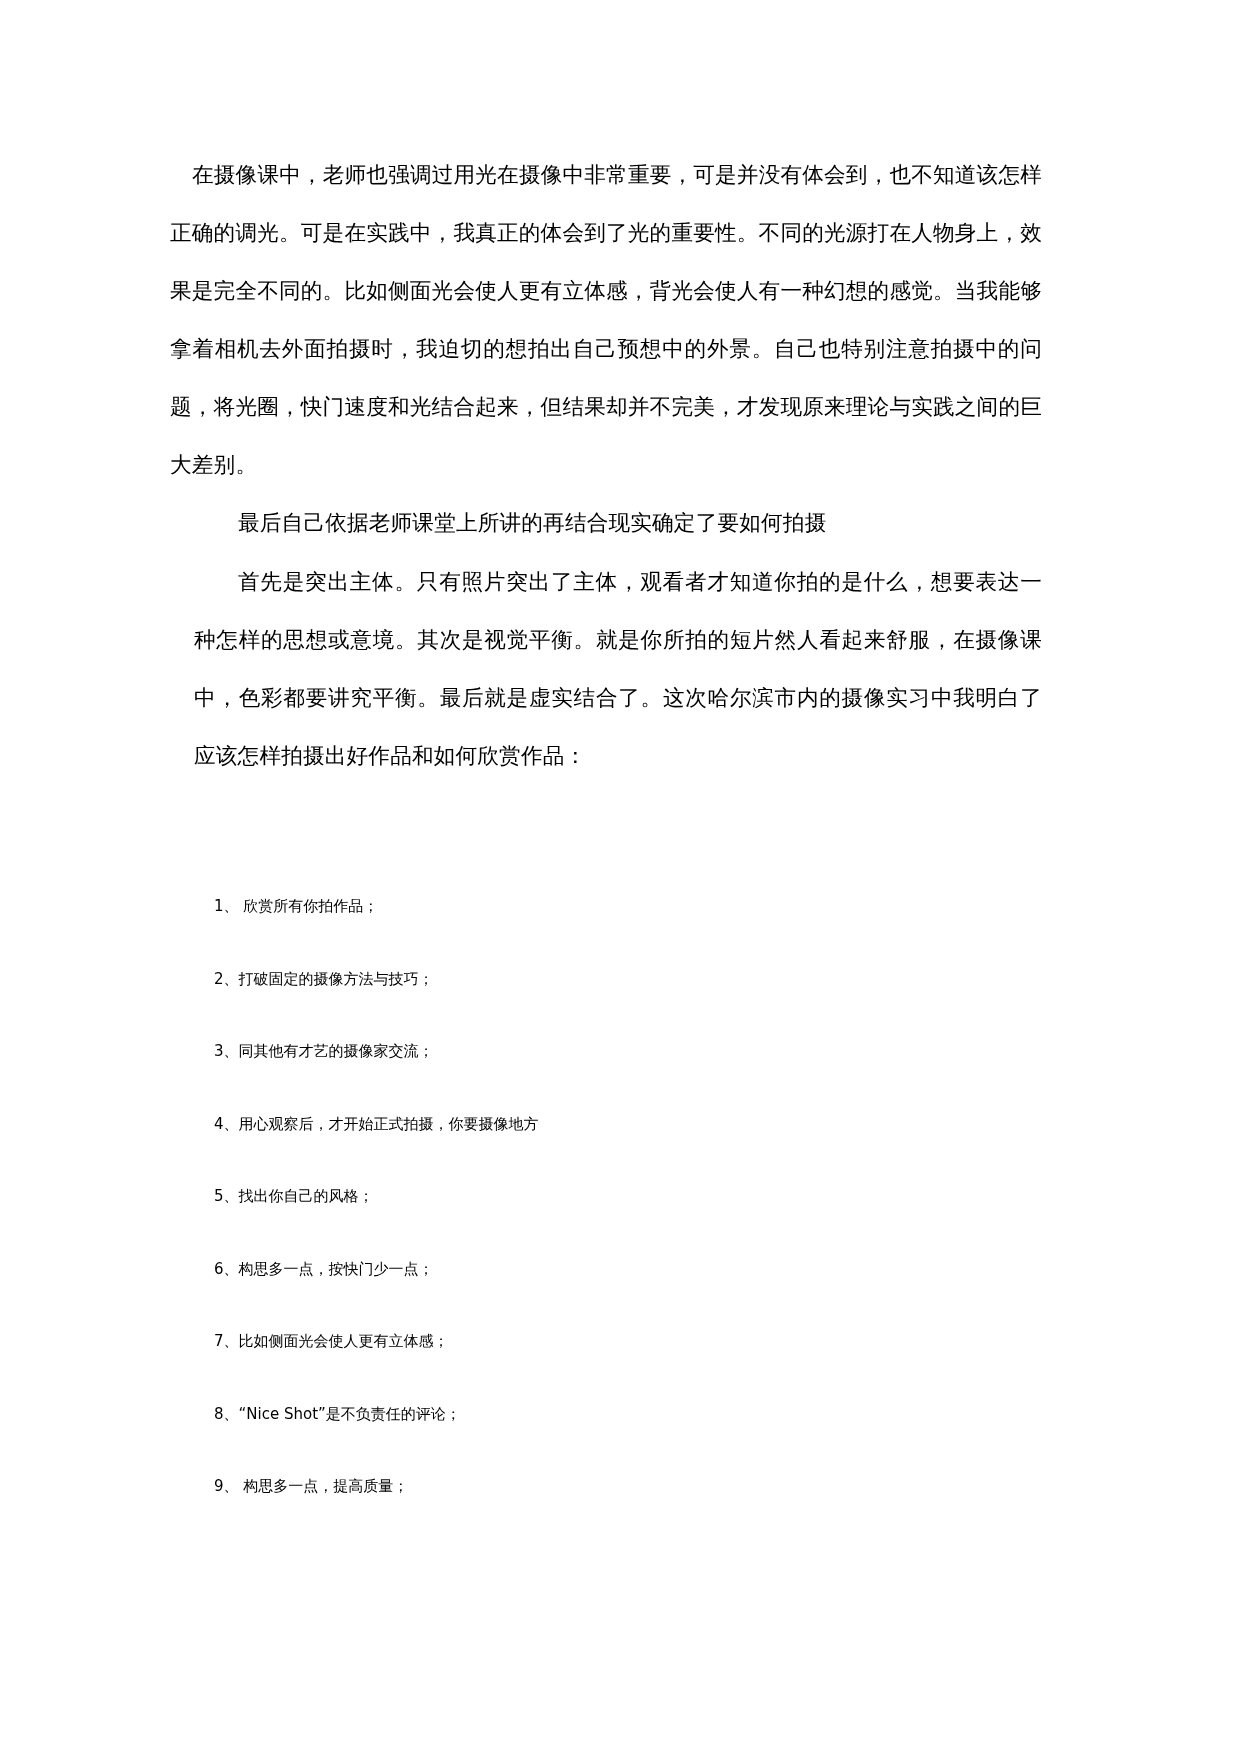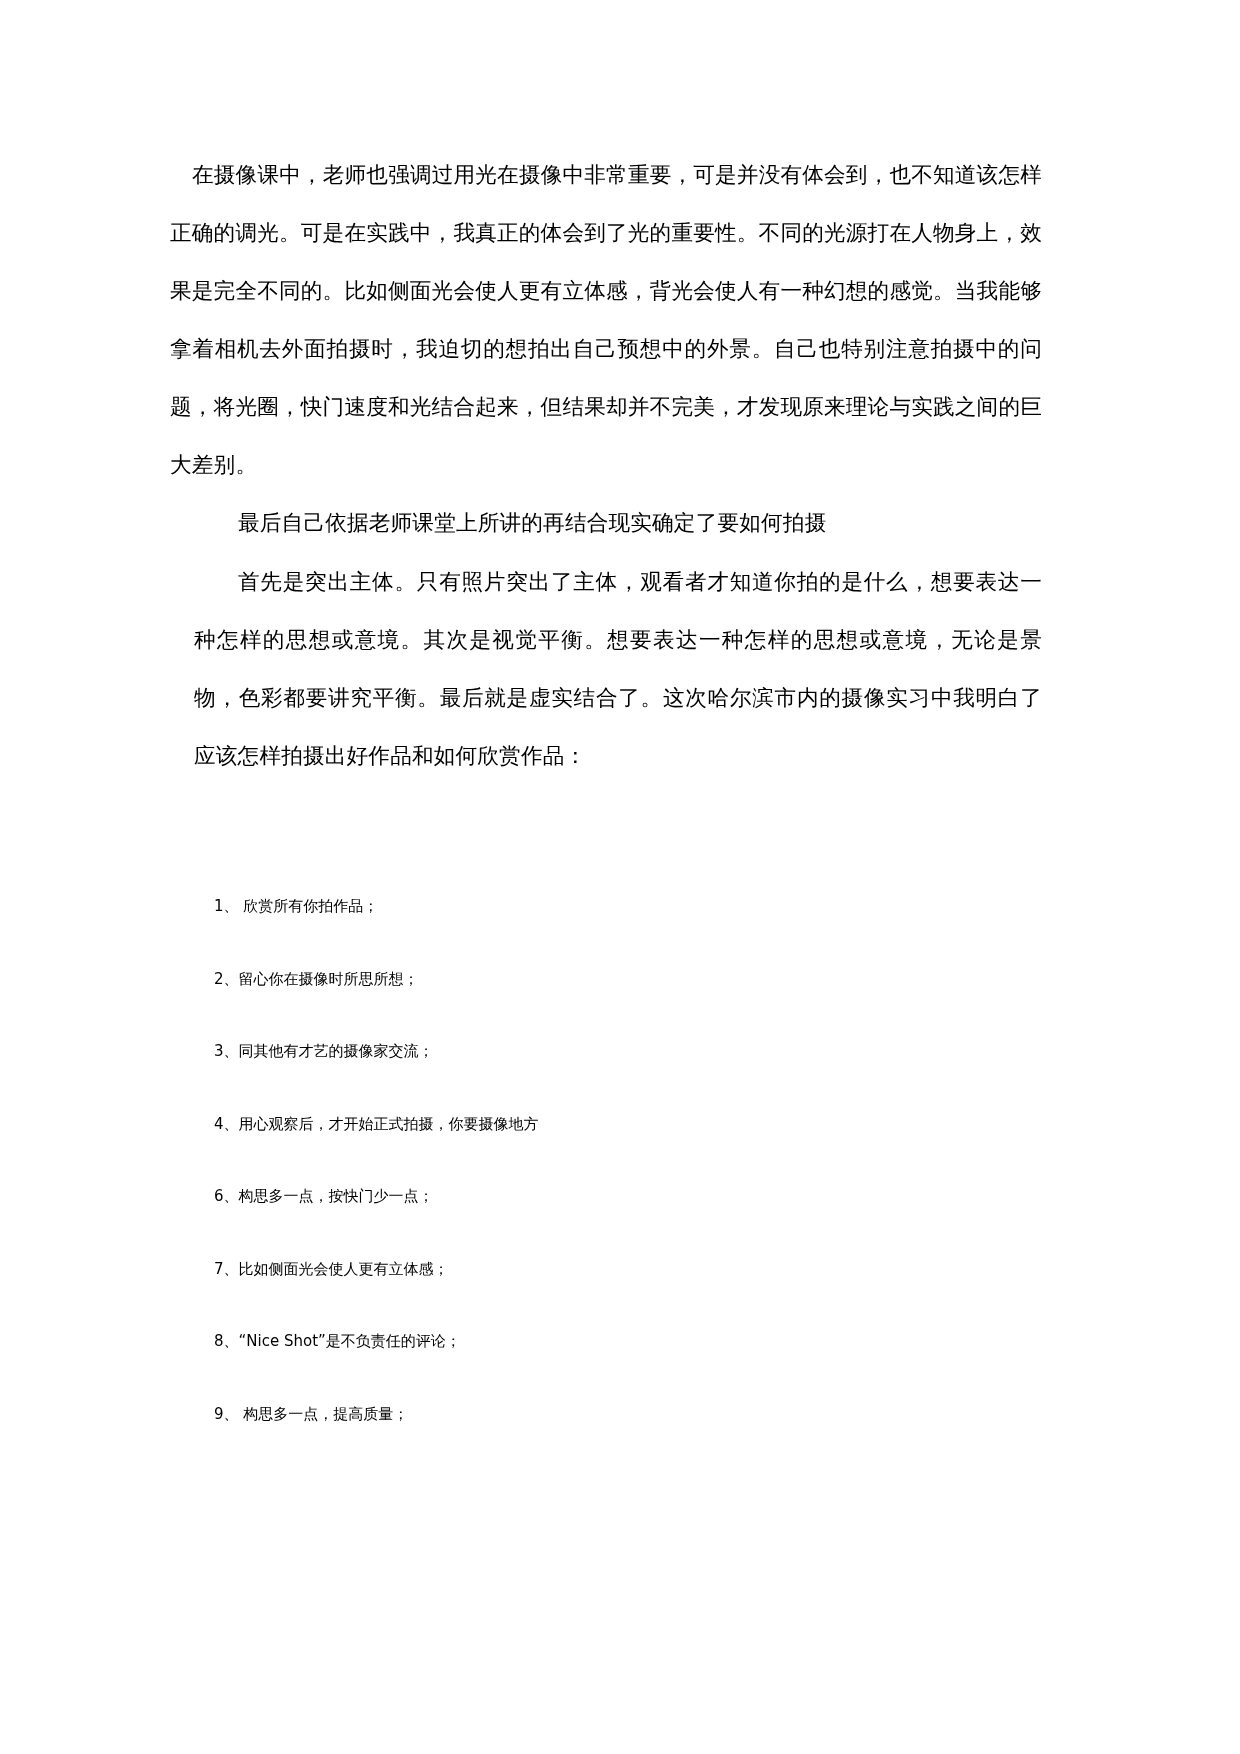--- a/index.html
+++ b/index.html
@@ -64,27 +64,28 @@
 
   <div class="text-block" style="top:146px;">
     <p class="para indent-1">在摄像课中，老师也强调过用光在摄像中非常重要，可是并没有体会到，也不知道该怎样正确的调光。可是在实践中，我真正的体会到了光的重要性。不同的光源打在人物身上，效果是完全不同的。比如侧面光会使人更有立体感，背光会使人有一种幻想的感觉。当我能够拿着相机去外面拍摄时，我迫切的想拍出自己预想中的外景。自己也特别注意拍摄中的问题，将光圈，快门速度和光结合起来，但结果却并不完美，才发现原来理论与实践之间的巨大差别。</p>
   </div>
 
   <div class="text-block" style="top:494px;">
     <p class="para indent-2 no-justify">最后自己依据老师课堂上所讲的再结合现实确定了要如何拍摄</p>
   </div>
 
   <div class="text-block" style="top:553px;">
-    <p class="para indent-2">首先是突出主体。只有照片突出了主体，观看者才知道你拍的是什么，想要表达一种怎样的思想或意境。其次是视觉平衡。想要表达一种怎样的思想或意境，无论是景物，色彩都要讲究平衡。最后就是虚实结合了。这次哈尔滨市内的摄像实习中我明白了应该怎样拍摄出好作品和如何欣赏作品：</p>
+    <p class="para indent-2">首先是突出主体。只有照片突出了主体，观看者才知道你拍的是什么，想要表达一种怎样的思想或意境。其次是视觉平衡。就是你所拍的短片然人看起来舒服，在摄像课中，色彩都要讲究平衡。最后就是虚实结合了。这次哈尔滨市内的摄像实习中我明白了应该怎样拍摄出好作品和如何欣赏作品：</p>
   </div>
 
   <ul class="list">
     <li class="list-item"><span class="list-num">1、</span><span class="list-text"> 欣赏所有你拍作品；</span></li>
-    <li class="list-item"><span class="list-num">2、</span><span class="list-text">留心你在摄像时所思所想；</span></li>
+    <li class="list-item"><span class="list-num">2、</span><span class="list-text">打破固定的摄像方法与技巧；</span></li>
     <li class="list-item"><span class="list-num">3、</span><span class="list-text">同其他有才艺的摄像家交流；</span></li>
     <li class="list-item"><span class="list-num">4、</span><span class="list-text">用心观察后，才开始正式拍摄，你要摄像地方</span></li>
+    <li class="list-item"><span class="list-num">5、</span><span class="list-text">找出你自己的风格；</span></li>
     <li class="list-item"><span class="list-num">6、</span><span class="list-text">构思多一点，按快门少一点；</span></li>
     <li class="list-item"><span class="list-num">7、</span><span class="list-text">比如侧面光会使人更有立体感；</span></li>
     <li class="list-item"><span class="list-num">8、</span><span class="list-text">“Nice Shot”是不负责任的评论；</span></li>
     <li class="list-item"><span class="list-num">9、</span><span class="list-text"> 构思多一点，提高质量；</span></li>
   </ul>
 
 </div>
 
 </body></html>

